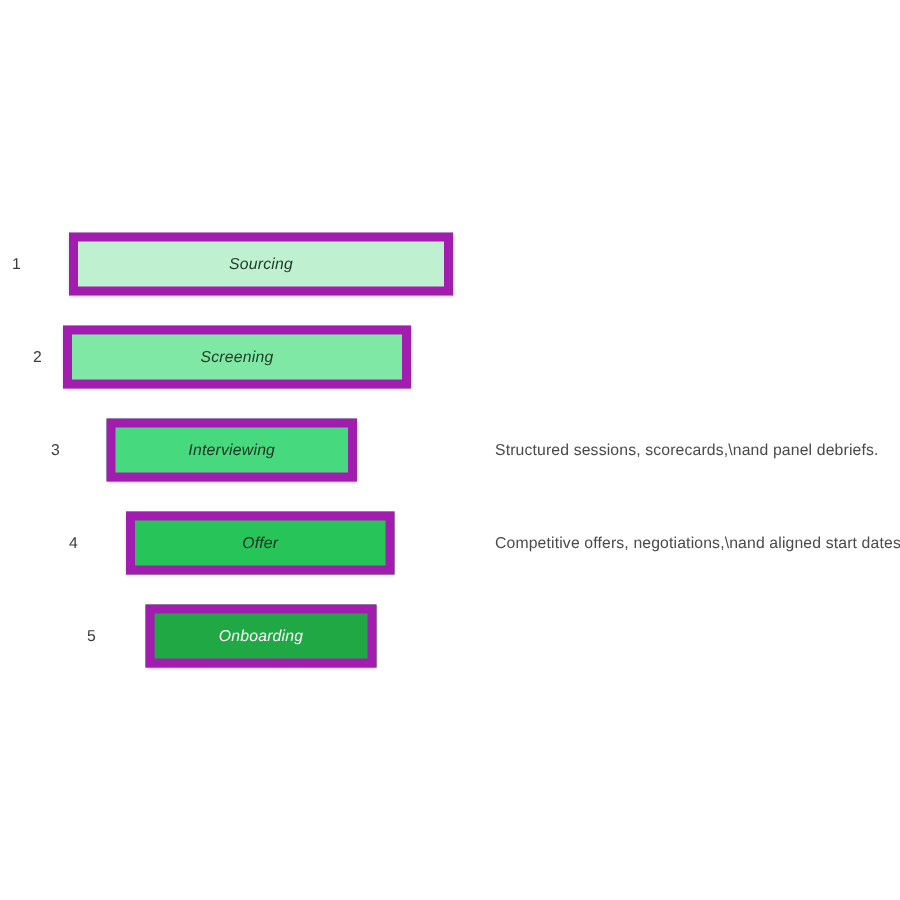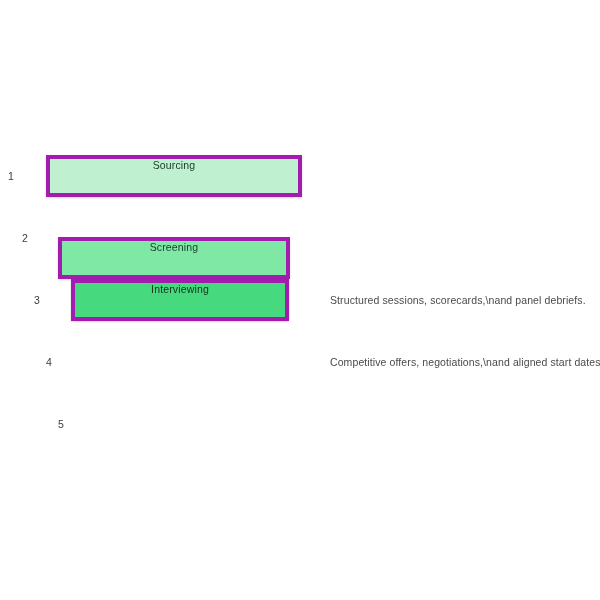--- a/index.html
+++ b/index.html
@@ -34,24 +34,26 @@
     font-size: 10.5px;
     color: #3b3b3b;
     letter-spacing: 0.2px;
     white-space: nowrap;
   }
   .stage-bar {
     position: absolute;
     top: 10px;
     height: 42px;
     box-sizing: border-box;
-    border: 4px solid #a21caf;
+    border: 6px solid #a21caf;
     display: flex;
+    align-items: center;
     justify-content: center;
     box-shadow: 0 1px 2px rgba(0,0,0,0.16);
+    font-style: italic;
   }
   .stage-bar-label {
     font-size: 10.5px;
     letter-spacing: 0.15px;
     white-space: nowrap;
   }
   .stage-annotation {
     position: absolute;
     top: 0;
     left: 330px;
@@ -69,31 +71,37 @@
 
 <div id="funnel-canvas">
     <div class="funnel-stage" style="top: 145px;">
       <div class="stage-index" style="left: 0px; width: 14px;">1</div>
       <div class="stage-bar" style="left: 46px; width: 256px; background: rgb(191, 240, 207);">
         <span class="stage-bar-label" style="color: rgb(29, 58, 40);">Sourcing</span>
       </div>
     </div>
     <div class="funnel-stage" style="top: 207px;">
       <div class="stage-index" style="left: 0px; width: 28px;">2</div>
-      <div class="stage-bar" style="left: 58px; width: 232px; background: rgb(127, 232, 164); margin-top: 20px;">
+      <div class="stage-bar" style="left: 42px; width: 232px; background: rgb(127, 232, 164);">
         <span class="stage-bar-label" style="color: rgb(29, 58, 40);">Screening</span>
       </div>
     </div>
     <div class="funnel-stage" style="top: 269px;">
       <div class="stage-index" style="left: 0px; width: 40px;">3</div>
-      <div class="stage-bar" style="left: 71px; width: 218px; background: rgb(71, 217, 126);">
+      <div class="stage-bar" style="left: 71px; width: 167px; background: rgb(71, 217, 126);">
         <span class="stage-bar-label" style="color: rgb(22, 48, 31);">Interviewing</span>
       </div>
       <div class="stage-annotation">Structured sessions, scorecards,\nand panel debriefs.</div>
     </div>
     <div class="funnel-stage" style="top: 331px;">
       <div class="stage-index" style="left: 0px; width: 52px;">4</div>
+      <div class="stage-bar" style="left: 84px; width: 179px; background: rgb(39, 196, 89);">
+        <span class="stage-bar-label" style="color: rgb(22, 48, 31);">Offer</span>
+      </div>
       <div class="stage-annotation">Competitive offers, negotiations,\nand aligned start dates.</div>
     </div>
     <div class="funnel-stage" style="top: 393px;">
       <div class="stage-index" style="left: 0px; width: 64px;">5</div>
+      <div class="stage-bar" style="left: 97px; width: 154px; background: rgb(31, 168, 67);">
+        <span class="stage-bar-label" style="color: rgb(255, 255, 255);">Onboarding</span>
+      </div>
     </div>
   </div>
 
 </body></html>

